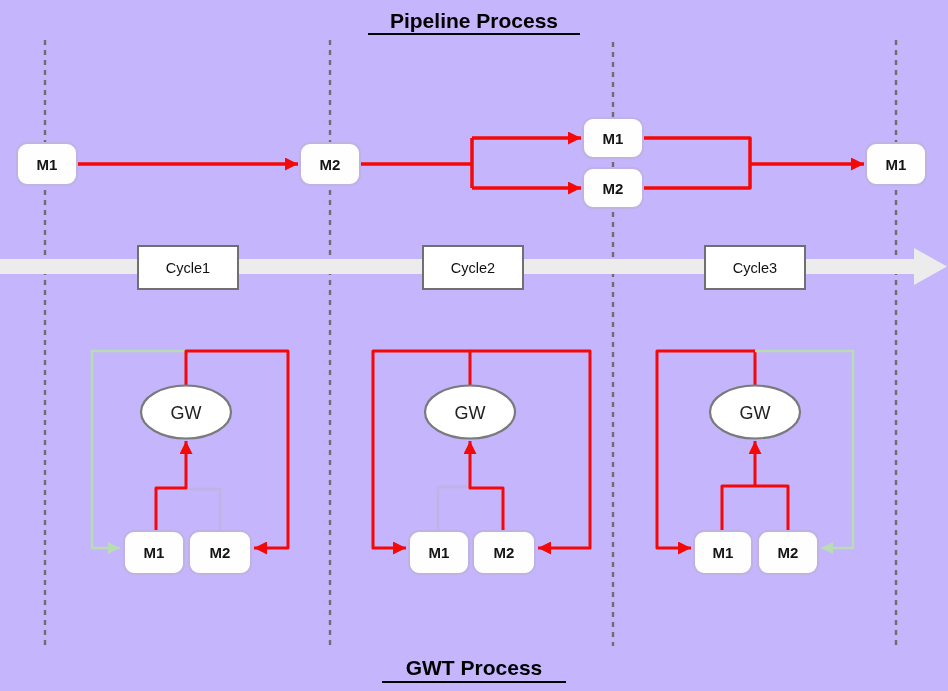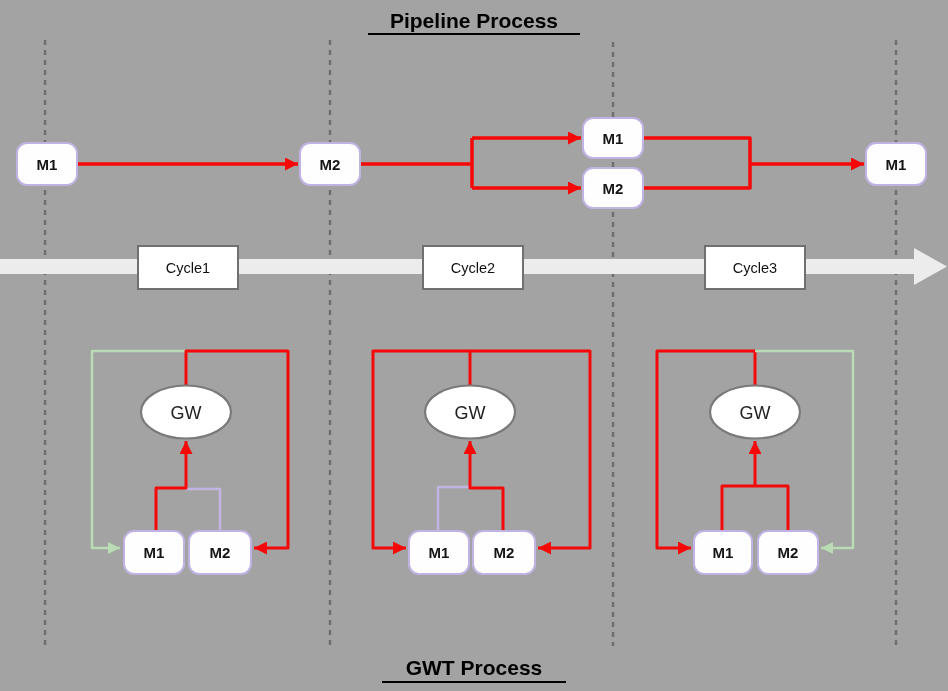--- a/index.html
+++ b/index.html
@@ -1,19 +1,19 @@
 <!DOCTYPE html>
 <html><head>
 <meta charset="utf-8">
 <style>
   html,body{margin:0;padding:0;background:#ffffff;}
   .canvas{
     position:relative;
     width:948px;height:691px;
-    background:#a3a3a3;
+    background:#c4b5fd;
     font-family:"Liberation Sans", sans-serif;
     overflow:hidden;
   }
   svg{display:block;}
   .title-text{font-family:"Liberation Sans",sans-serif;font-size:21px;font-weight:bold;fill:#000;}
   .node-label{font-family:"Liberation Sans",sans-serif;font-size:15px;font-weight:bold;fill:#151515;}
   .gw-label{font-family:"Liberation Sans",sans-serif;font-size:18px;font-weight:normal;fill:#222;}
   .cycle-label{font-family:"Liberation Sans",sans-serif;font-size:14.5px;font-weight:normal;fill:#111;}
   .node-box{fill:#fffeff;stroke:#c0b2e2;stroke-width:2;}
   .cycle-box{fill:#ffffff;stroke:#707070;stroke-width:2;}

